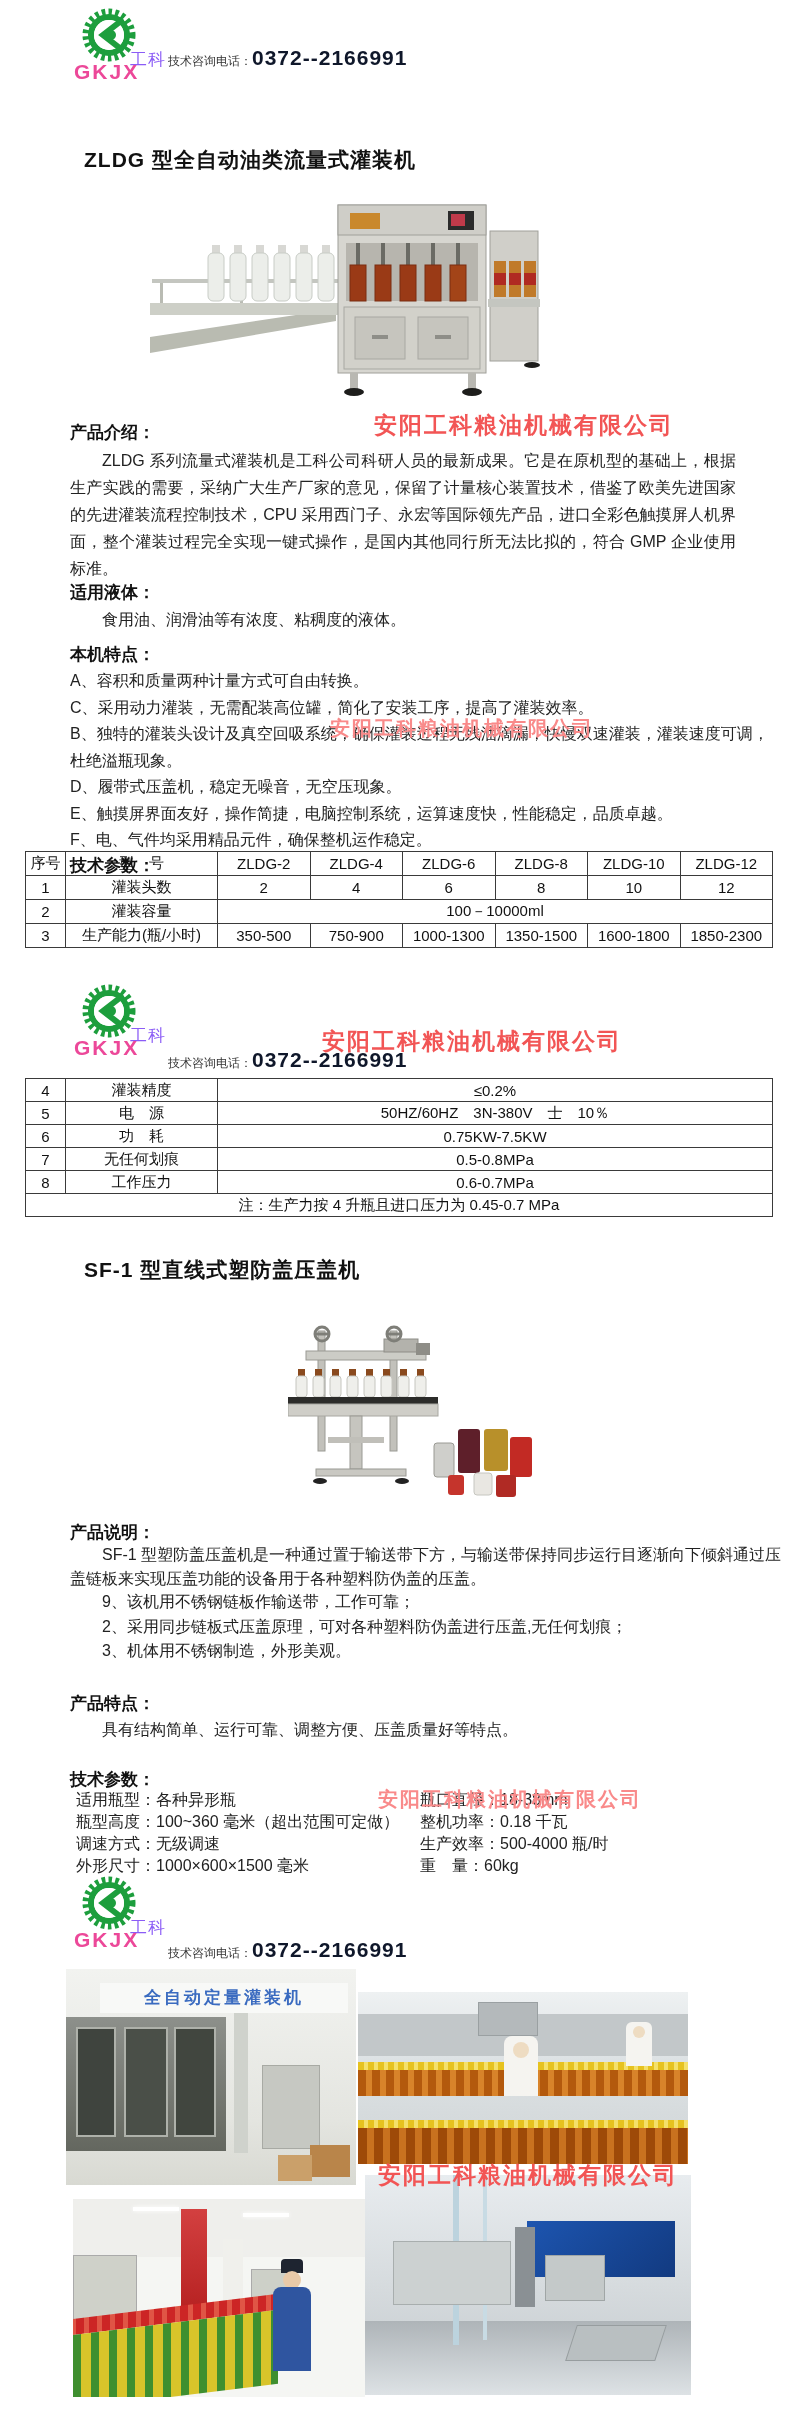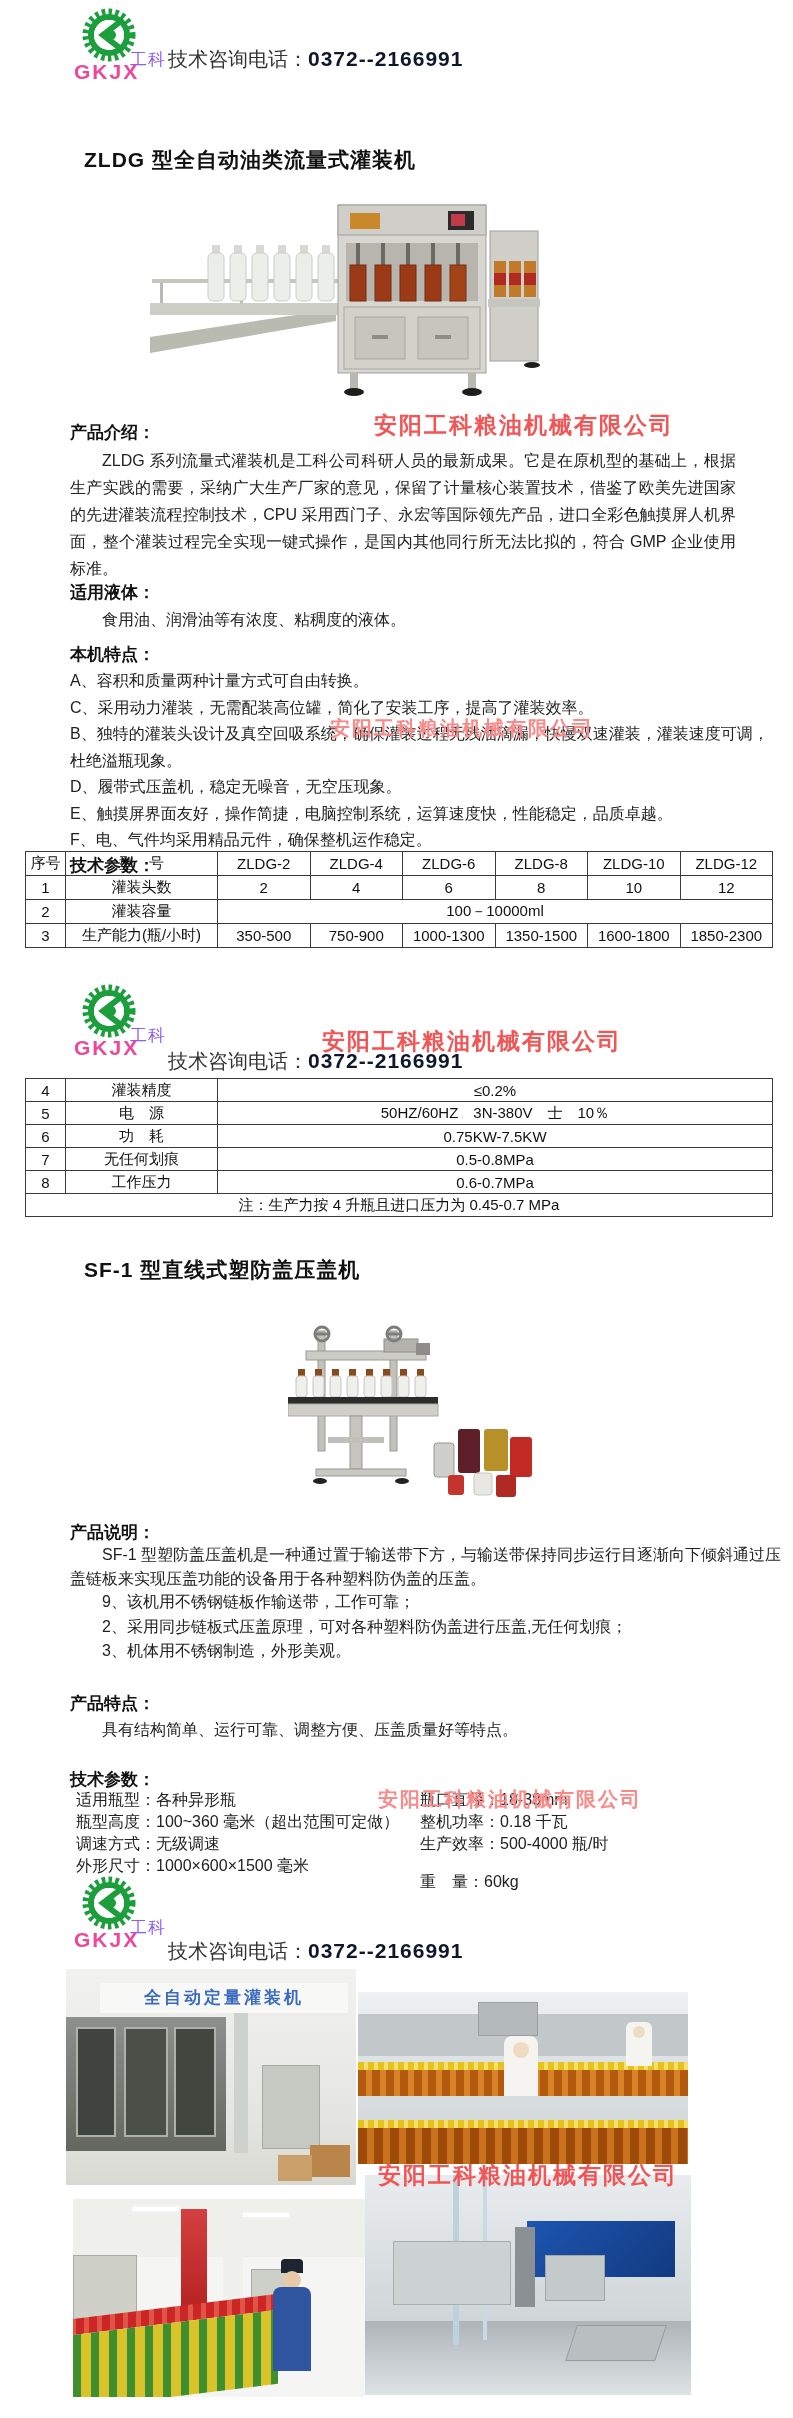--- a/index.html
+++ b/index.html
@@ -4,21 +4,21 @@
 <style>
   * { box-sizing: border-box; }
   html,body { margin:0; padding:0; background:#ffffff; }
   body { width:793px; height:2418px; position:relative; overflow:hidden;
          font-family:"Liberation Sans", sans-serif; color:#222; }
   .abs { position:absolute; }
   .logo-block { width:100px; height:76px; }
   .logo-cn { position:absolute; left:58px; top:40px; font-size:17px; font-weight:normal; color:#8b5cf6; letter-spacing:1px; }
   .logo-en { position:absolute; left:2px; top:52px; font-size:21px; font-weight:bold; color:#ec4899; letter-spacing:2px; }
   .phone { white-space:nowrap; }
-  .phone .lbl { font-size:20px; color:#333; }
+  .phone .lbl { font-size:12px; color:#333; }
   .phone .num { font-size:21px; font-weight:bold; color:#0f172a; letter-spacing:1px; }
   .ptitle { font-size:21px; font-weight:bold; color:#111; letter-spacing:1px; }
   .heading { font-size:17px; font-weight:bold; color:#111; }
   .bodytext { font-size:16px; color:#222; line-height:27px; }
   .watermark { font-weight:bold; color:#f25555; letter-spacing:2px; white-space:nowrap; z-index:30; }
   .wm-big { font-size:23px; }
   .wm-small { font-size:20px; color:#f98a8a; }
   table.spec { border-collapse:collapse; width:748px; table-layout:fixed; }
   table.spec td { border:1px solid #3a3a3a; text-align:center; font-size:15px; color:#111;
                   height:24px; padding:1px 2px; overflow:hidden; }
@@ -334,21 +334,21 @@
 <div class="abs heading" style="left:70px; top:1768px;">技术参数：</div>
 <div class="abs params-grid" style="left:76px; top:1789px; width:700px;">
   <div style="position:relative;">
     <div style="position:absolute; left:0; top:0;">适用瓶型：各种异形瓶</div>
     <div style="position:absolute; left:344px; top:0;">瓶口直径：18-38mm</div>
     <div style="position:absolute; left:0; top:22px;">瓶型高度：100~360 毫米（超出范围可定做）</div>
     <div style="position:absolute; left:344px; top:22px;">整机功率：0.18 千瓦</div>
     <div style="position:absolute; left:0; top:44px;">调速方式：无级调速</div>
     <div style="position:absolute; left:344px; top:44px;">生产效率：500-4000 瓶/时</div>
     <div style="position:absolute; left:0; top:66px;">外形尺寸：1000×600×1500 毫米</div>
-    <div style="position:absolute; left:344px; top:66px;margin-top:16px;">重　量：60kg</div>
+    <div style="position:absolute; left:344px; top:66px;">重　量：60kg</div>
   </div>
 </div>
 
 <div class="abs watermark wm-small" style="left:378px; top:1786px;">安阳工科粮油机械有限公司</div>
 
 <div class="abs logo-block" style="left:72px; top:1876px;">
   <svg width="58" height="58" viewBox="0 0 58 58" style="position:absolute;left:8px;top:0;">
     <circle cx="29" cy="27" r="23" fill="none" stroke="#1d9e3d" stroke-width="7" stroke-dasharray="3.5 3.2"></circle>
     <circle cx="29" cy="27" r="18" fill="none" stroke="#1d9e3d" stroke-width="6"></circle>
     <circle cx="29" cy="27" r="15" fill="#ffffff"></circle>

